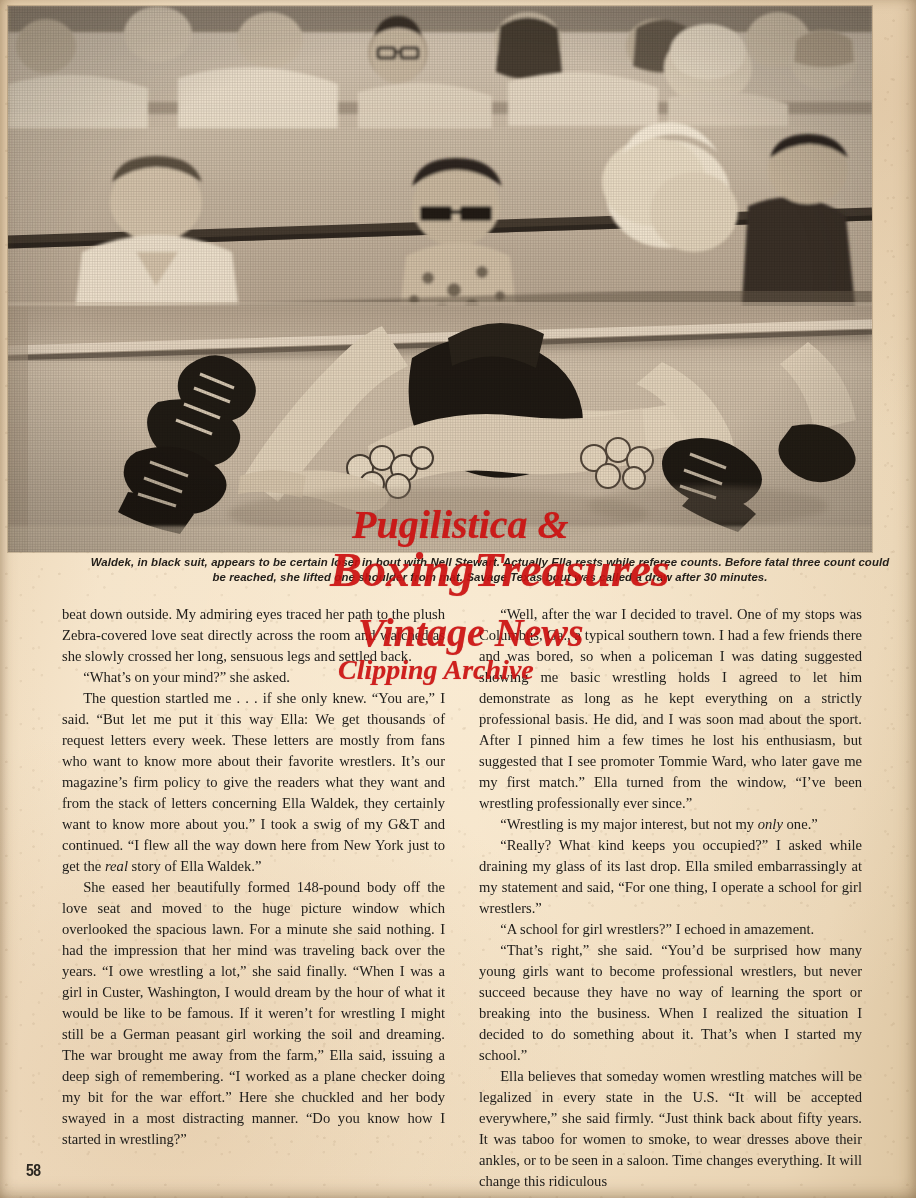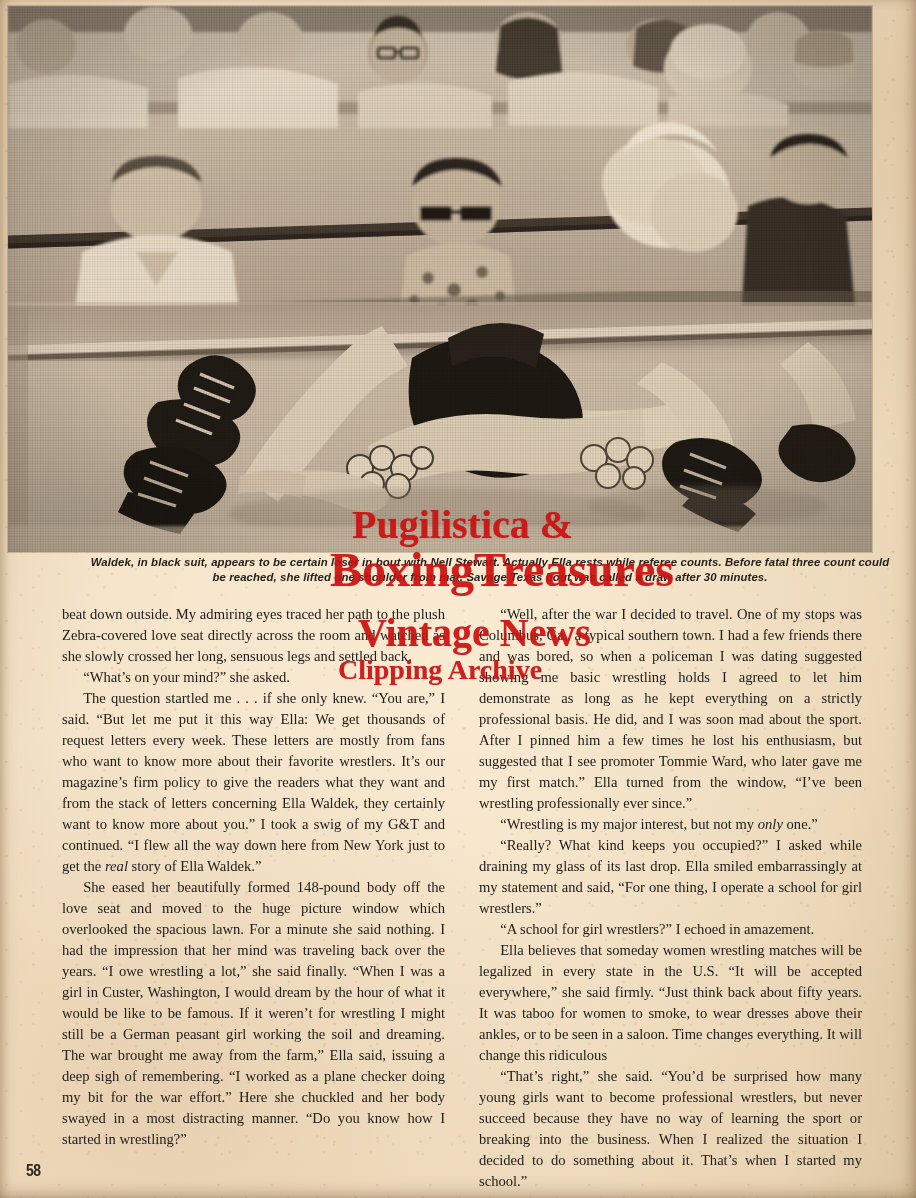--- a/index.html
+++ b/index.html
@@ -116,20 +116,21 @@
   }
 
   
   .watermark {
     position: absolute;
     left: 0; top: 505px;
     width: 916px;
     pointer-events: none;
     text-align: left;
     font-family: "Liberation Serif", serif;
+    font-style: italic;
     font-weight: bold;
     color: #cc1111;
     opacity: .93;
     line-height: .98;
     text-shadow: 0 0 1px rgba(150,0,0,.45);
   }
   .wm-line { display: block; white-space: nowrap; }
   .wm1 { font-size: 40px; padding-left: 352px; }
   .wm2 { font-size: 48px; padding-left: 330px; margin-top: 2px; }
   .wm3 { font-size: 40px; padding-left: 358px; margin-top: 20px; }
@@ -358,22 +359,22 @@
       <p>“What’s on your mind?” she asked.</p>
       <p><span>The question startled me . . . if she only knew. “You are,” I said. “But let me put it this way Ella: We get thousands of request letters every week. These letters are mostly from fans who want to know more about their favorite wrestlers. It’s our magazine’s firm policy to give the readers what they want and from the stack of letters concerning Ella Waldek, they certainly want to know more about you.” I took a swig of my G&amp;T and continued. “I flew all the way down here from New York just to get the </span><i>real</i><span> story of Ella Waldek.”</span></p>
       <p>She eased her beautifully formed 148-pound body off the love seat and moved to the huge picture window which overlooked the spacious lawn. For a minute she said nothing. I had the impression that her mind was traveling back over the years. “I owe wrestling a lot,” she said finally. “When I was a girl in Custer, Washington, I would dream by the hour of what it would be like to be famous. If it weren’t for wrestling I might still be a German peasant girl working the soil and dreaming. The war brought me away from the farm,” Ella said, issuing a deep sigh of remembering. “I worked as a plane checker doing my bit for the war effort.” Here she chuckled and her body swayed in a most distracting manner. “Do you know how I started in wrestling?”</p>
     </div>
 
     <div class="col col-right">
       <p>“Well, after the war I decided to travel. One of my stops was Columbus, Ga., a typical southern town. I had a few friends there and was bored, so when a policeman I was dating suggested showing me basic wrestling holds I agreed to let him demonstrate as long as he kept everything on a strictly professional basis. He did, and I was soon mad about the sport. After I pinned him a few times he lost his enthusiasm, but suggested that I see promoter Tommie Ward, who later gave me my first match.” Ella turned from the window, “I’ve been wrestling professionally ever since.”</p>
       <p><span>“Wrestling is my major interest, but not my </span><i>only</i><span> one.”</span></p>
       <p>“Really? What kind keeps you occupied?” I asked while draining my glass of its last drop. Ella smiled embarrassingly at my statement and said, “For one thing, I operate a school for girl wrestlers.”</p>
       <p>“A school for girl wrestlers?” I echoed in amazement.</p>
+      <p>“That’s right,” she said. “You’d be surprised how many young girls want to become professional wrestlers, but never succeed because they have no way of learning the sport or breaking into the business. When I realized the situation I decided to do something about it. That’s when I started my school.”</p>
       <p>Ella believes that someday women wrestling matches will be legalized in every state in the U.S. “It will be accepted everywhere,” she said firmly. “Just think back about fifty years. It was taboo for women to smoke, to wear dresses above their ankles, or to be seen in a saloon. Time changes everything. It will change this ridiculous</p>
-      <p>“That’s right,” she said. “You’d be surprised how many young girls want to become professional wrestlers, but never succeed because they have no way of learning the sport or breaking into the business. When I realized the situation I decided to do something about it. That’s when I started my school.”</p>
     </div>
 
   </div>
 
   <div class="folio">58</div>
 
   <div class="watermark">
     <span class="wm-line wm1">Pugilistica &amp;</span>
     <span class="wm-line wm2">BoxingTreasures</span>
     <span class="wm-line wm3">Vintage News</span>

